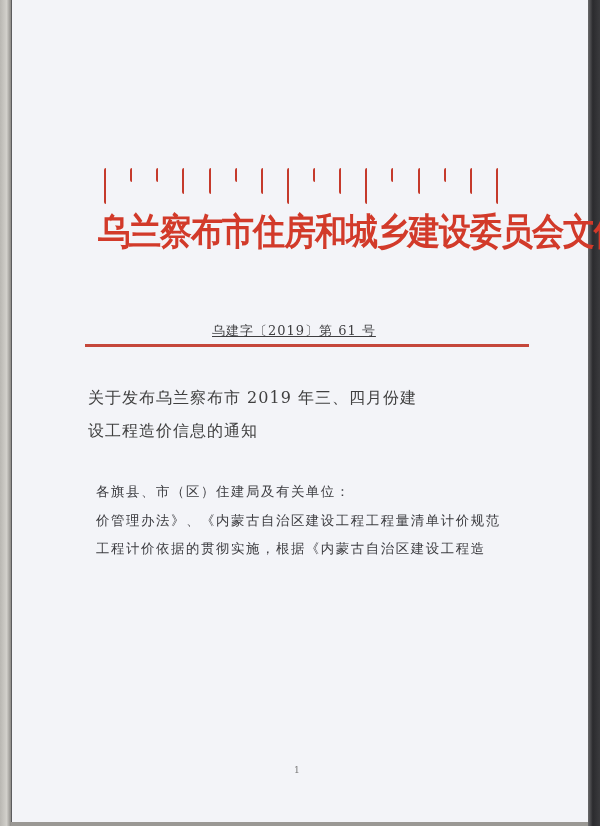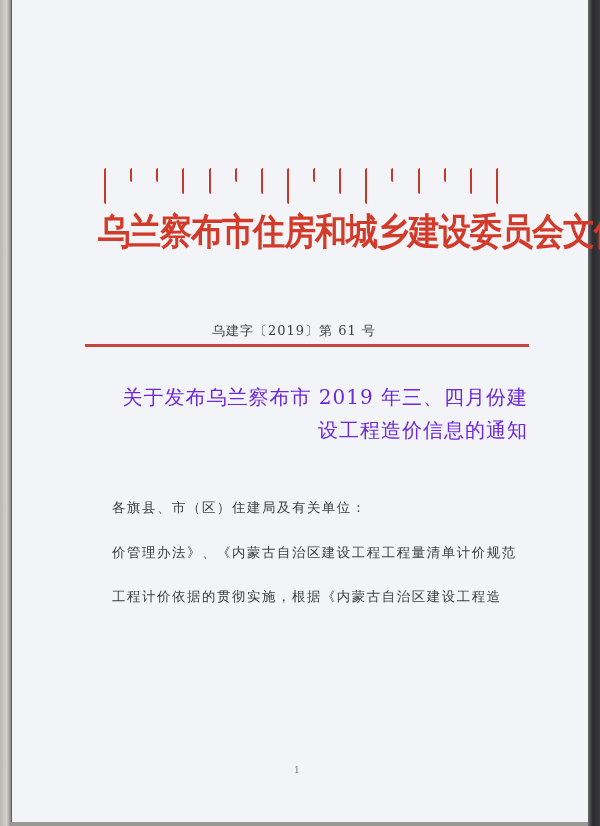--- a/index.html
+++ b/index.html
@@ -40,38 +40,38 @@
     width: 6px; border-left: 2px solid #c53a2c; border-radius: 2px;
   }
   .issuer {
     position: absolute; left: 98px; top: 207px; width: 430px;
     color: #d23a2a; font-size: 32px; font-weight: bold; letter-spacing: -1px;
     font-family: "DejaVu Serif", serif; white-space: nowrap;
     transform: scaleY(1.15); transform-origin: top left;
   }
   .docnum {
     position: absolute; left: 212px; top: 322px;
-    font-size: 13px; color: #3e3e40; letter-spacing: 1px; white-space: nowrap;
+    font-size: 13px; color: #3e3e40; letter-spacing: 1px; white-space: nowrap; text-decoration: underline;
   }
   .redline {
     position: absolute; left: 85px; top: 344px; width: 444px; height: 3px;
     background: #c5473b;
   }
   .title {
     position: absolute; left: 88px; top: 381px; width: 440px;
-    font-size: 20px; color: #6d28d9; text-align: right; line-height: 33px;
+    font-size: 16px; color: #404040; text-align: left; line-height: 33px;
     letter-spacing: 1px;
   }
   .title div { white-space: nowrap; }
   .body-text {
     position: absolute; left: 96px; top: 478px; width: 430px;
     font-size: 13.4px; color: #3c3c40; line-height: 28.5px;
     letter-spacing: 1.6px; font-family: "DejaVu Sans", sans-serif;
   }
-  .body-text p { margin: 16px; white-space: nowrap; }
+  .body-text p { margin: 0; white-space: nowrap; }
   .pagenum {
     position: absolute; left: 294px; top: 765px; font-size: 9px; color: #777;
   }
 </style>
 </head>
 <body>
 
 <div class="left-edge"></div>
 <div class="page"></div>
 <div class="right-edge"></div>

